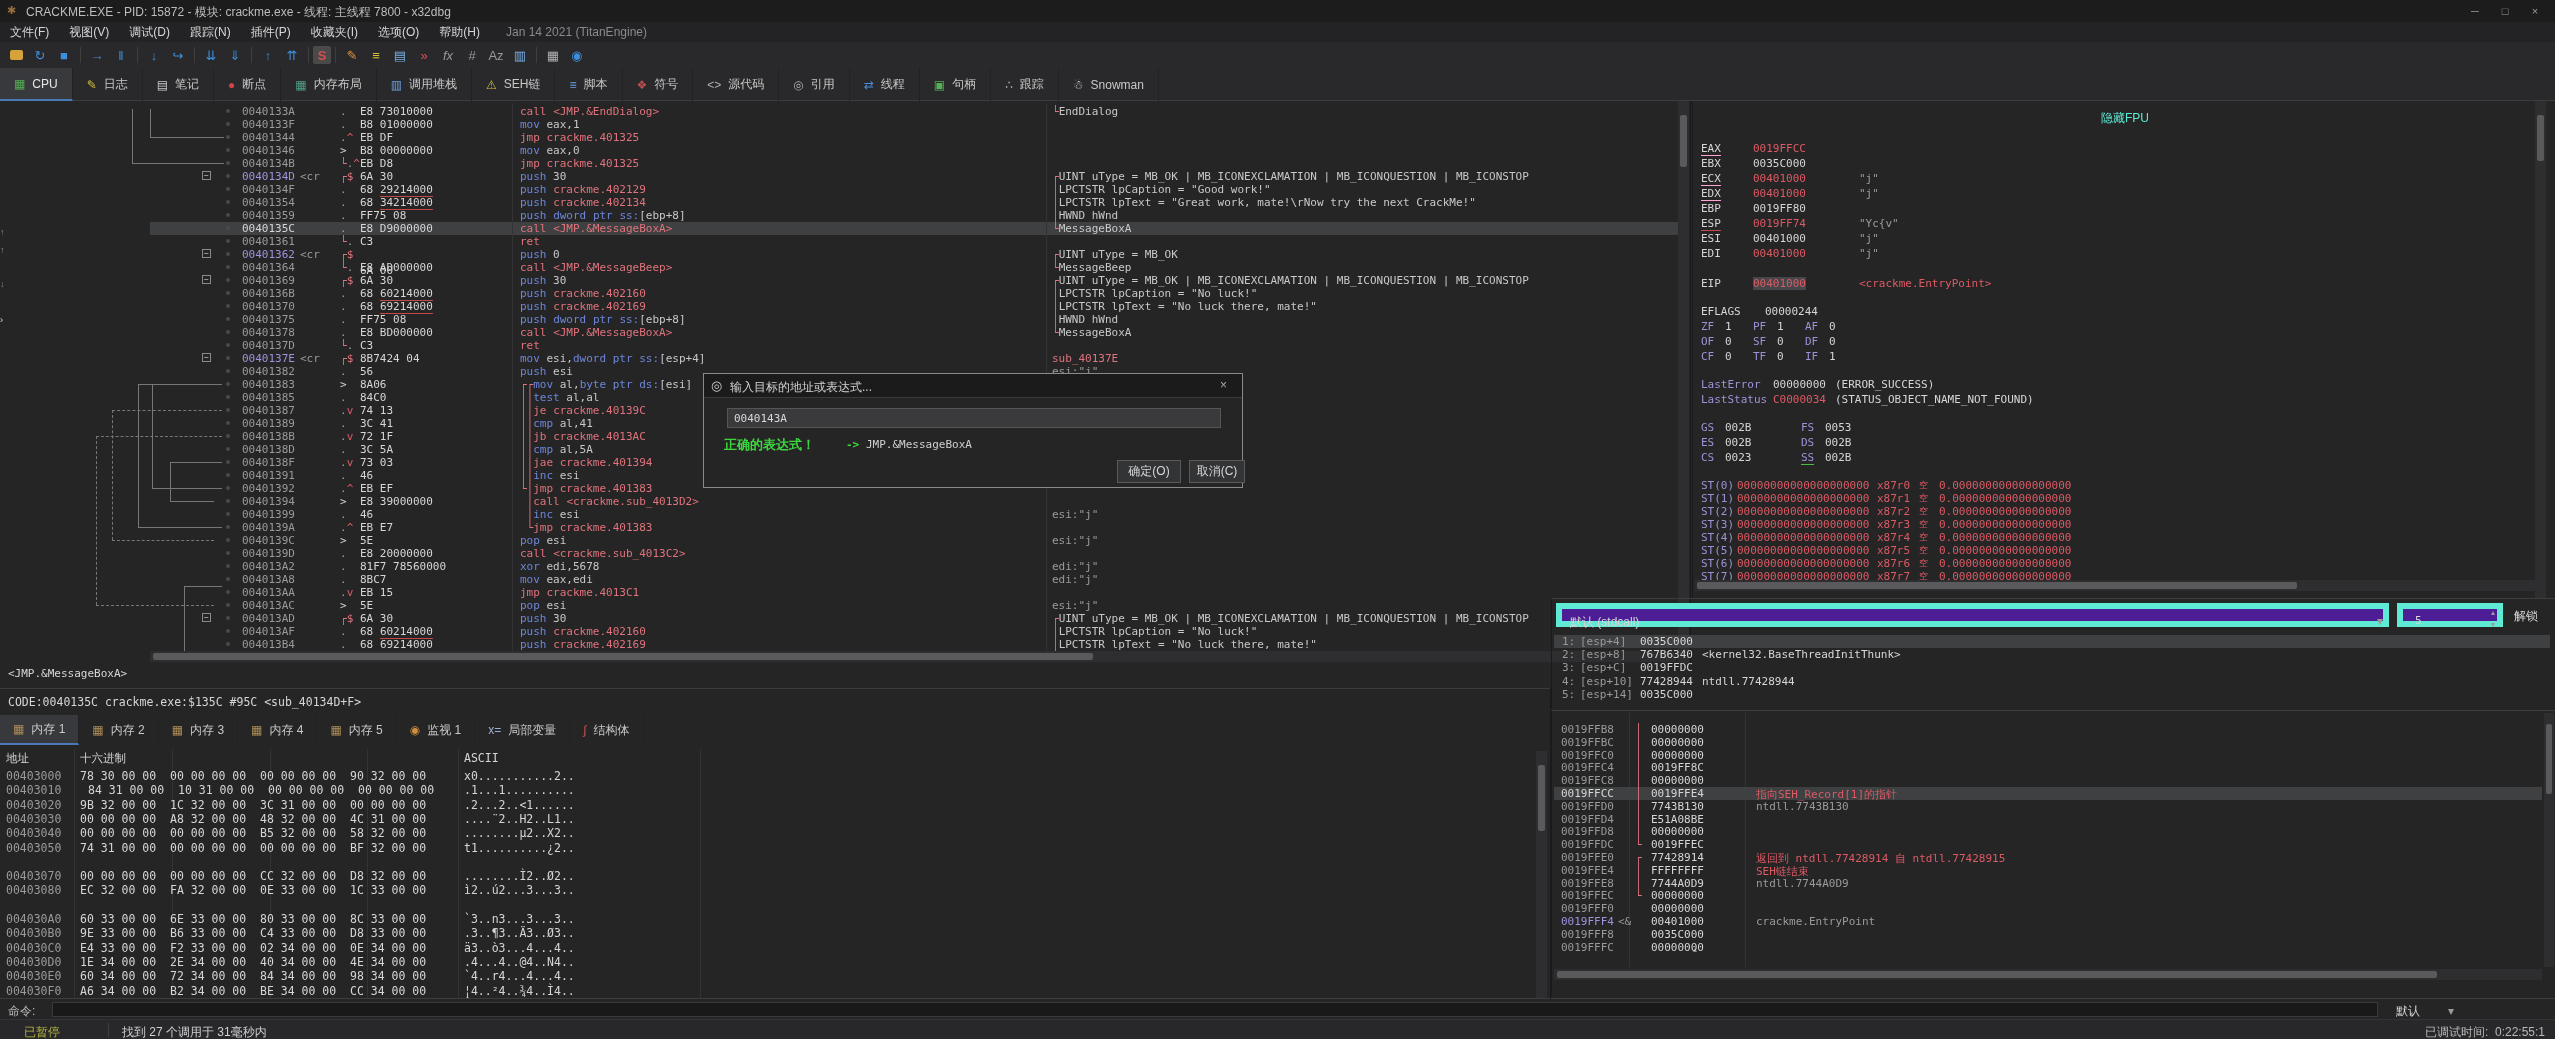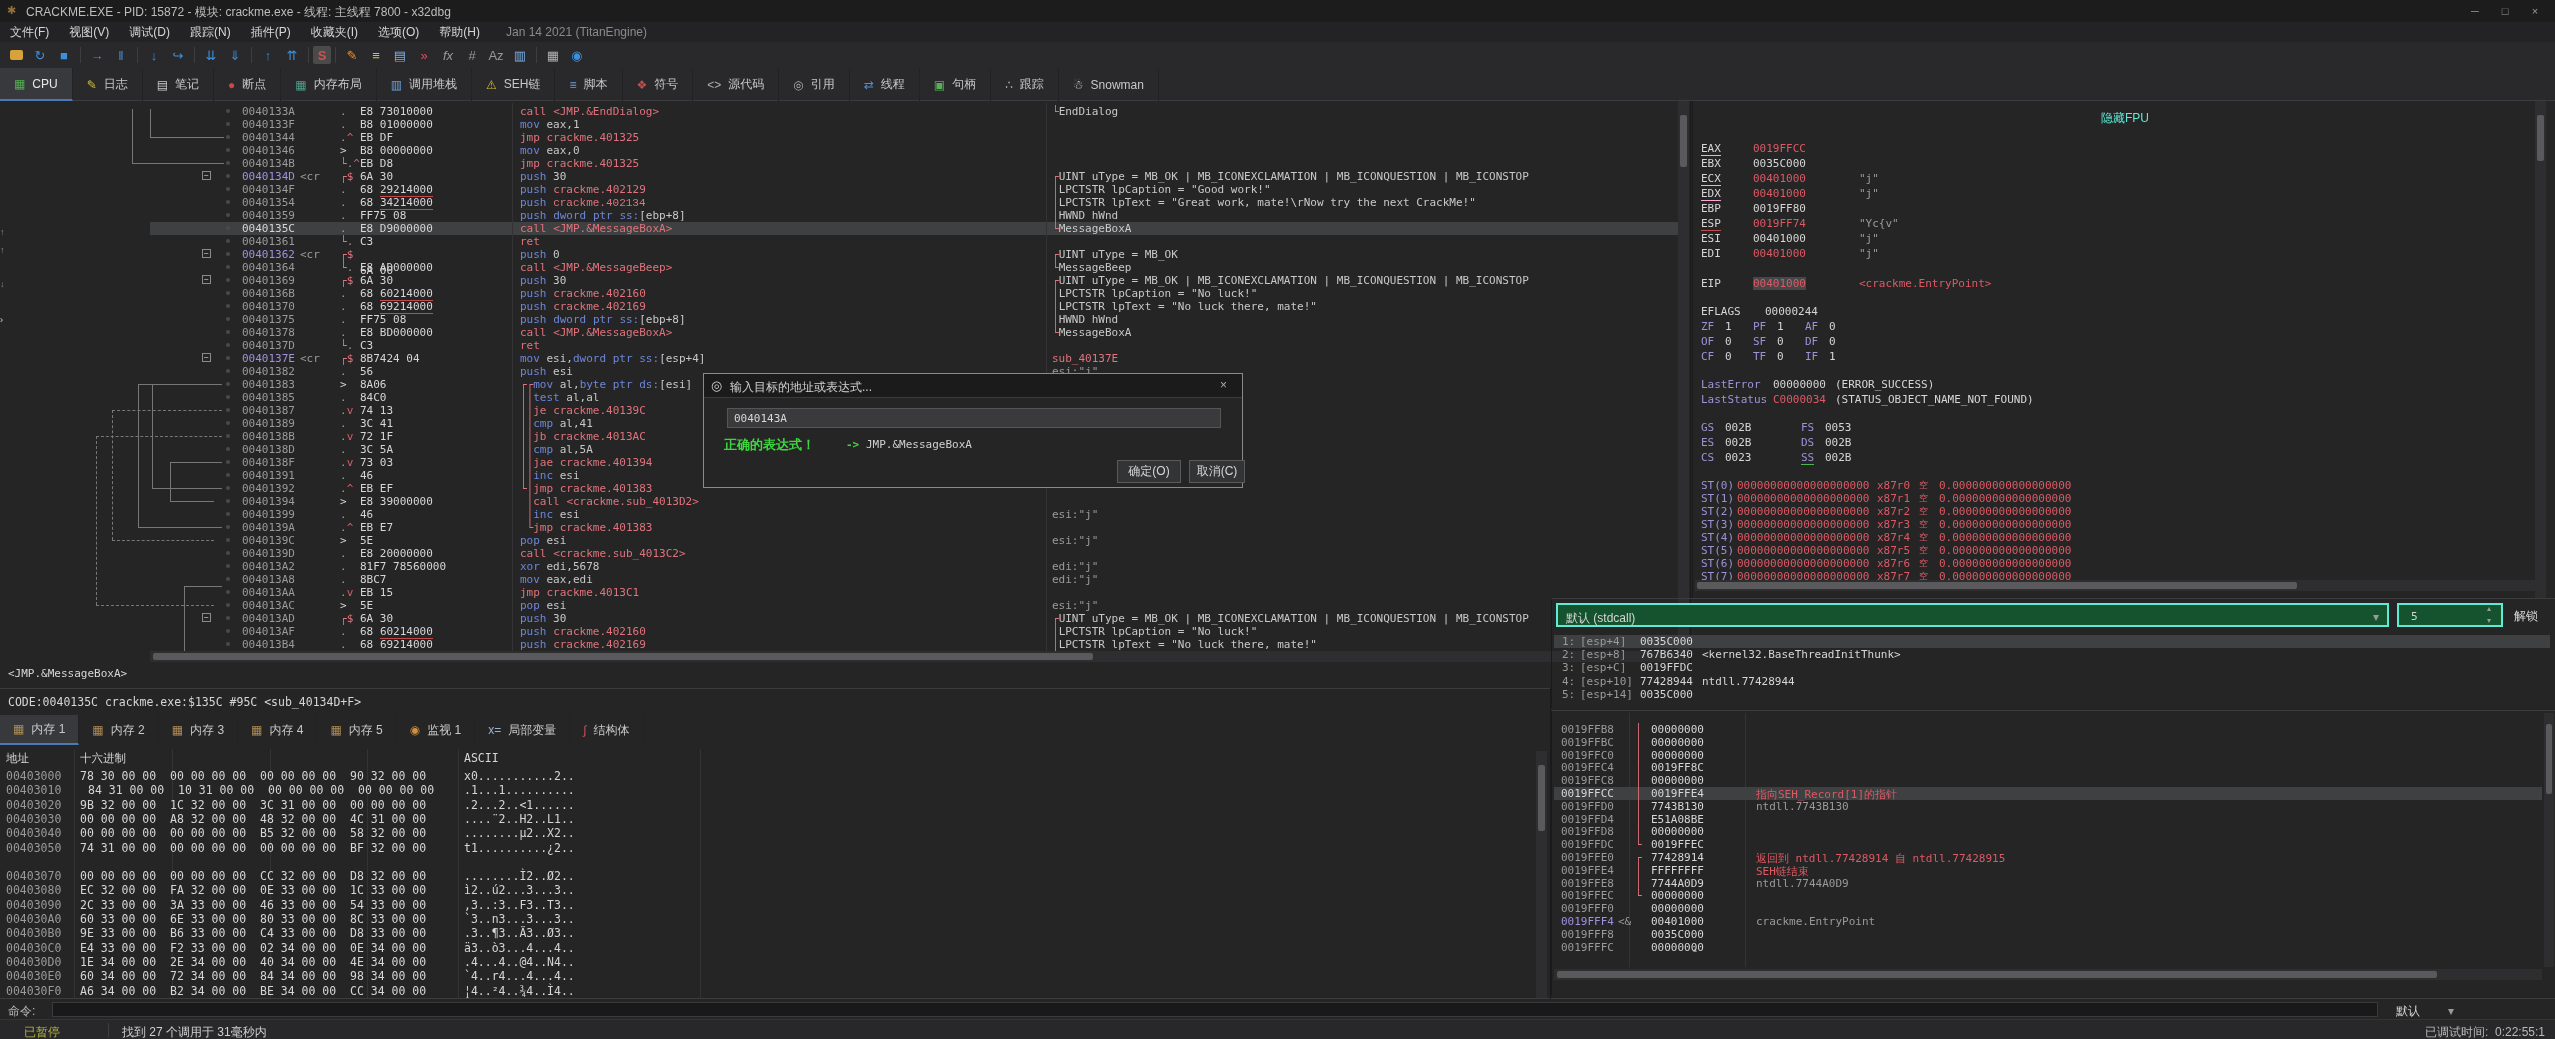--- a/index.html
+++ b/index.html
@@ -42,21 +42,21 @@
   .eipbg{background:#46474a}
   .sthumb{position:absolute;background:#5a5a5c;border-radius:2px}
   .sarrow{position:absolute;color:#8a8a8a;font-size:8px}
   
   #dump{left:0;top:688px;width:1550px;height:311px;border-top:1px solid #3c3c3e;overflow:hidden}
   #dtabs{position:absolute;left:0;top:26px;height:30px;display:flex}
   .dtab{display:inline-flex;align-items:center;gap:7px;height:30px;padding:0 13px;color:#c8c8c8;border-right:1px solid #222224}
   .dtab.active{background:#38393c;border-bottom:2px solid #4a7ab5}
   .dmono{font-family:"DejaVu Sans Mono",monospace;font-size:11.5px}
   #args{left:1551px;top:598px;width:1004px;height:110px;border-top:1px solid #3c3c3e;border-left:1px solid #1a1a1a}
-  .field{position:absolute;background:#14532d;border:2px solid #5eead4}
+  .field{position:absolute;background:#4c1d95;border:6px solid #5eead4}
   .argrow{position:absolute;left:2px;width:996px;height:13px}
   .argrow.sel{background:#3e4042}
   #stack{left:1551px;top:710px;width:1004px;height:286px;border-top:1px solid #3c3c3e;border-left:1px solid #1a1a1a;overflow:hidden}
   .srow{position:absolute;left:2px;width:988px;height:12.8px}
   .srow.sel{background:#3e4042}
   #cmdbar{left:0;top:998px;width:2555px;height:21px;border-top:1px solid #3c3c3e}
   #cmdinput{left:52px;top:3px;width:2326px;height:15px;background:#19191a;border:1px solid #3a3a3c}
   #statusbar{left:0;top:1019px;width:2555px;height:20px;background:#28282a;border-top:1px solid #343436}
   .olive{color:#b0b040}
   
@@ -231,21 +231,21 @@
       <span class="t" style="left: 190px; top: 0px;"><span class="gray" style="white-space: pre;">.</span></span>
       <span class="t" style="left: 210px; top: 0px;"><span class="white" style="white-space: pre;">68 </span><span class="white ul">29214000</span></span>
       <span class="t" style="left: 370px; top: 0px;"><span class="mb" style="white-space: pre;">push</span><span class="op" style="white-space: pre;"> </span><span class="sal" style="white-space: pre;">crackme.402129</span></span>
       <span class="t" style="left: 902px; top: 0px;"><span class="sal" style="white-space: pre;">│</span><span class="op" style="white-space: pre;">LPCTSTR lpCaption = "Good work!"</span></span>
     </div>
     <div class="drow mono" style="top: 95px;">
       <div class="dot" style="left: 76px; top: 4px;"></div>
       <span class="t gray" style="left: 92px; top: 0px;">00401354</span>
       <span class="t" style="left: 190px; top: 0px;"><span class="gray" style="white-space: pre;">.</span></span>
       <span class="t" style="left: 210px; top: 0px;"><span class="white" style="white-space: pre;">68 </span><span class="white ul">34214000</span></span>
-      <span class="t" style="left: 370px; top: 0px;"><span class="mb" style="white-space: pre;">push</span><span class="op" style="white-space: pre;"> </span><span class="sal" style="white-space: pre; font-family: Liberation Mono, monospace;">crackme.402134</span></span>
+      <span class="t" style="left: 370px; top: 0px;"><span class="mb" style="white-space: pre;">push</span><span class="op" style="white-space: pre;"> </span><span class="sal" style="white-space: pre;">crackme.402134</span></span>
       <span class="t" style="left: 902px; top: 0px;"><span class="sal" style="white-space: pre;">│</span><span class="op" style="white-space: pre;">LPCTSTR lpText = "Great work, mate!\rNow try the next CrackMe!"</span></span>
     </div>
     <div class="drow mono" style="top: 108px;">
       <div class="dot" style="left: 76px; top: 4px;"></div>
       <span class="t gray" style="left: 92px; top: 0px;">00401359</span>
       <span class="t" style="left: 190px; top: 0px;"><span class="gray" style="white-space: pre;">.</span></span>
       <span class="t" style="left: 210px; top: 0px;"><span class="white" style="white-space: pre;">FF75 08</span></span>
       <span class="t" style="left: 370px; top: 0px;"><span class="mb" style="white-space: pre;">push</span><span class="op" style="white-space: pre;"> </span><span class="mb" style="white-space: pre;">dword</span><span class="op" style="white-space: pre;"> </span><span class="mb" style="white-space: pre;">ptr</span><span class="op" style="white-space: pre;"> </span><span class="mb" style="white-space: pre;">ss:</span><span class="op" style="white-space: pre;">[ebp+8]</span></span>
       <span class="t" style="left: 902px; top: 0px;"><span class="sal" style="white-space: pre;">│</span><span class="op" style="white-space: pre;">HWND hWnd</span></span>
     </div>
@@ -730,25 +730,20 @@
     <div style="position: absolute; left: 0px; top: 180.1px; width: 1530px; height: 14px;">
       <span class="t dmono gray" style="left: 6px; top: 0px;">00403070</span>
       <span class="t dmono white" style="left: 80px; top: 0px;">00 00 00 00  00 00 00 00  CC 32 00 00  D8 32 00 00</span>
       <span class="t dmono white" style="left: 464px; top: 0px;">........Ì2..Ø2..</span>
     </div>
     <div style="position: absolute; left: 0px; top: 194.4px; width: 1530px; height: 14px;">
       <span class="t dmono gray" style="left: 6px; top: 0px;">00403080</span>
       <span class="t dmono white" style="left: 80px; top: 0px;">EC 32 00 00  FA 32 00 00  0E 33 00 00  1C 33 00 00</span>
       <span class="t dmono white" style="left: 464px; top: 0px;">ì2..ú2...3...3..</span>
     </div>
-    <div style="position: absolute; left: 0px; top: 208.7px; width: 1530px; height: 14px;">
-      <span class="t dmono gray" style="left: 6px; top: 0px;">00403090</span>
-      <span class="t dmono white" style="left: 80px; top: 0px;">2C 33 00 00  3A 33 00 00  46 33 00 00  54 33 00 00</span>
-      <span class="t dmono white" style="left: 464px; top: 0px;">,3..:3..F3..T3..</span>
-    </div>
     <div style="position: absolute; left: 0px; top: 223px; width: 1530px; height: 14px;">
       <span class="t dmono gray" style="left: 6px; top: 0px;">004030A0</span>
       <span class="t dmono white" style="left: 80px; top: 0px;">60 33 00 00  6E 33 00 00  80 33 00 00  8C 33 00 00</span>
       <span class="t dmono white" style="left: 464px; top: 0px;">`3..n3...3...3..</span>
     </div>
     <div style="position: absolute; left: 0px; top: 237.3px; width: 1530px; height: 14px;">
       <span class="t dmono gray" style="left: 6px; top: 0px;">004030B0</span>
       <span class="t dmono white" style="left: 80px; top: 0px;">9E 33 00 00  B6 33 00 00  C4 33 00 00  D8 33 00 00</span>
       <span class="t dmono white" style="left: 464px; top: 0px;">.3..¶3..Ä3..Ø3..</span>
     </div>

